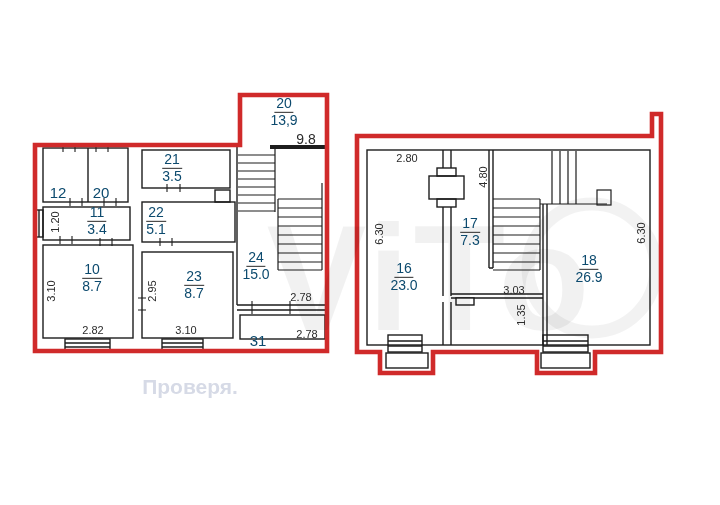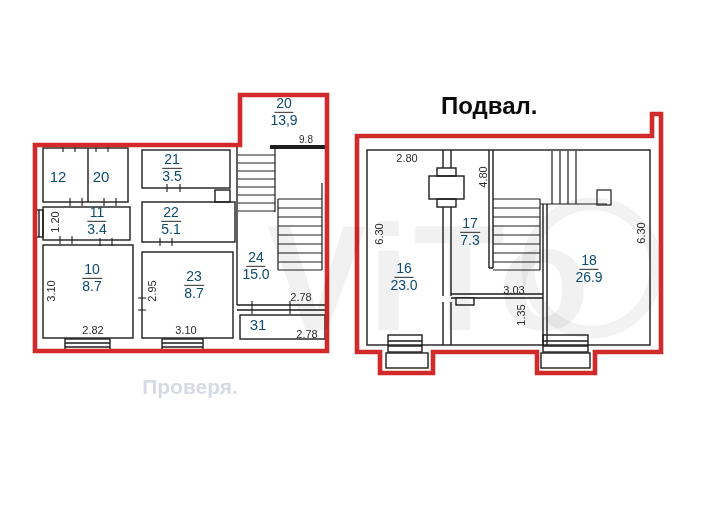--- a/index.html
+++ b/index.html
@@ -3,24 +3,24 @@
 <meta charset="utf-8">
 <style>
   html,body{margin:0;padding:0;background:#ffffff;}
   .canvas{position:relative;width:720px;height:505px;background:#ffffff;overflow:hidden;
           font-family:"Liberation Sans","DejaVu Sans",sans-serif;color:#1b1b1b;}
   .linework{position:absolute;left:0;top:0;}
   .plan-title{position:absolute;font-weight:bold;font-size:24px;line-height:33px;color:#0b0b0b;white-space:nowrap;}
   .lbl{position:absolute;transform:translate(-50%,-50%);text-align:center;font-size:14px;line-height:1.12;white-space:nowrap;color:#0c4a6e;}
   .lbl .num{display:inline-block;border-bottom:1.3px solid #2a2a2a;padding:0 2px;}
   .lbl .area{display:block;}
-  .lbl.plain{font-size:15px;}
+  .lbl.plain{font-size:15px;margin-top:16px;}
   .dim{position:absolute;transform:translate(-50%,-50%);font-size:11px;color:#2b2b2b;white-space:nowrap;}
   .dim.v{transform:translate(-50%,-50%) rotate(-90deg);}
-  .dim.small{font-size:10px;}
+  .dim.small{font-size:14px;}
   .wm-logo{position:absolute;left:430px;top:278px;transform:translate(-50%,-50%);
            font-size:150px;font-weight:bold;letter-spacing:4px;color:rgba(0,0,0,0.055);
            pointer-events:none;white-space:nowrap;}
   .wm-note{position:absolute;left:190px;top:387px;transform:translate(-50%,-50%);
            font-size:21px;font-weight:bold;color:rgba(148,158,190,0.38);white-space:nowrap;}
 </style>
 </head>
 <body>
 
 <div class="canvas">
@@ -108,37 +108,36 @@
       <rect x="597" y="190" width="14" height="15"></rect>
     </g>
 
     <path d="M35 145H240V95H327V351H35Z" fill="none" stroke="#d02a2a" stroke-width="4.6"></path>
     <path d="M357 136H652V114H661V352H595V373H537V352H433V373H380V352H357Z" fill="none" stroke="#d02a2a" stroke-width="4.6"></path>
   </svg>
 
   <div class="wm-logo">ViTo</div>
   <div class="wm-note">Проверя.</div>
 
-  <div class="plan-title" style="left:441px;top:89px">Подвал.</div>
 
   <div class="lbl" style="left:284px;top:112px">
     <span class="num">20</span>
     <span class="area">13,9</span>
   </div>
   <div class="lbl plain" style="left:58px;top:177px">12</div>
   <div class="lbl plain" style="left:101px;top:177px">20</div>
   <div class="lbl" style="left:172px;top:168px">
     <span class="num">21</span>
     <span class="area">3.5</span>
   </div>
   <div class="lbl" style="left:97px;top:221px">
     <span class="num">11</span>
     <span class="area">3.4</span>
   </div>
-  <div class="lbl" style="left:171px;top:221px">
+  <div class="lbl" style="left:156px;top:221px">
     <span class="num">22</span>
     <span class="area">5.1</span>
   </div>
   <div class="lbl" style="left:92px;top:278px">
     <span class="num">10</span>
     <span class="area">8.7</span>
   </div>
   <div class="lbl" style="left:194px;top:285px">
     <span class="num">23</span>
     <span class="area">8.7</span>

